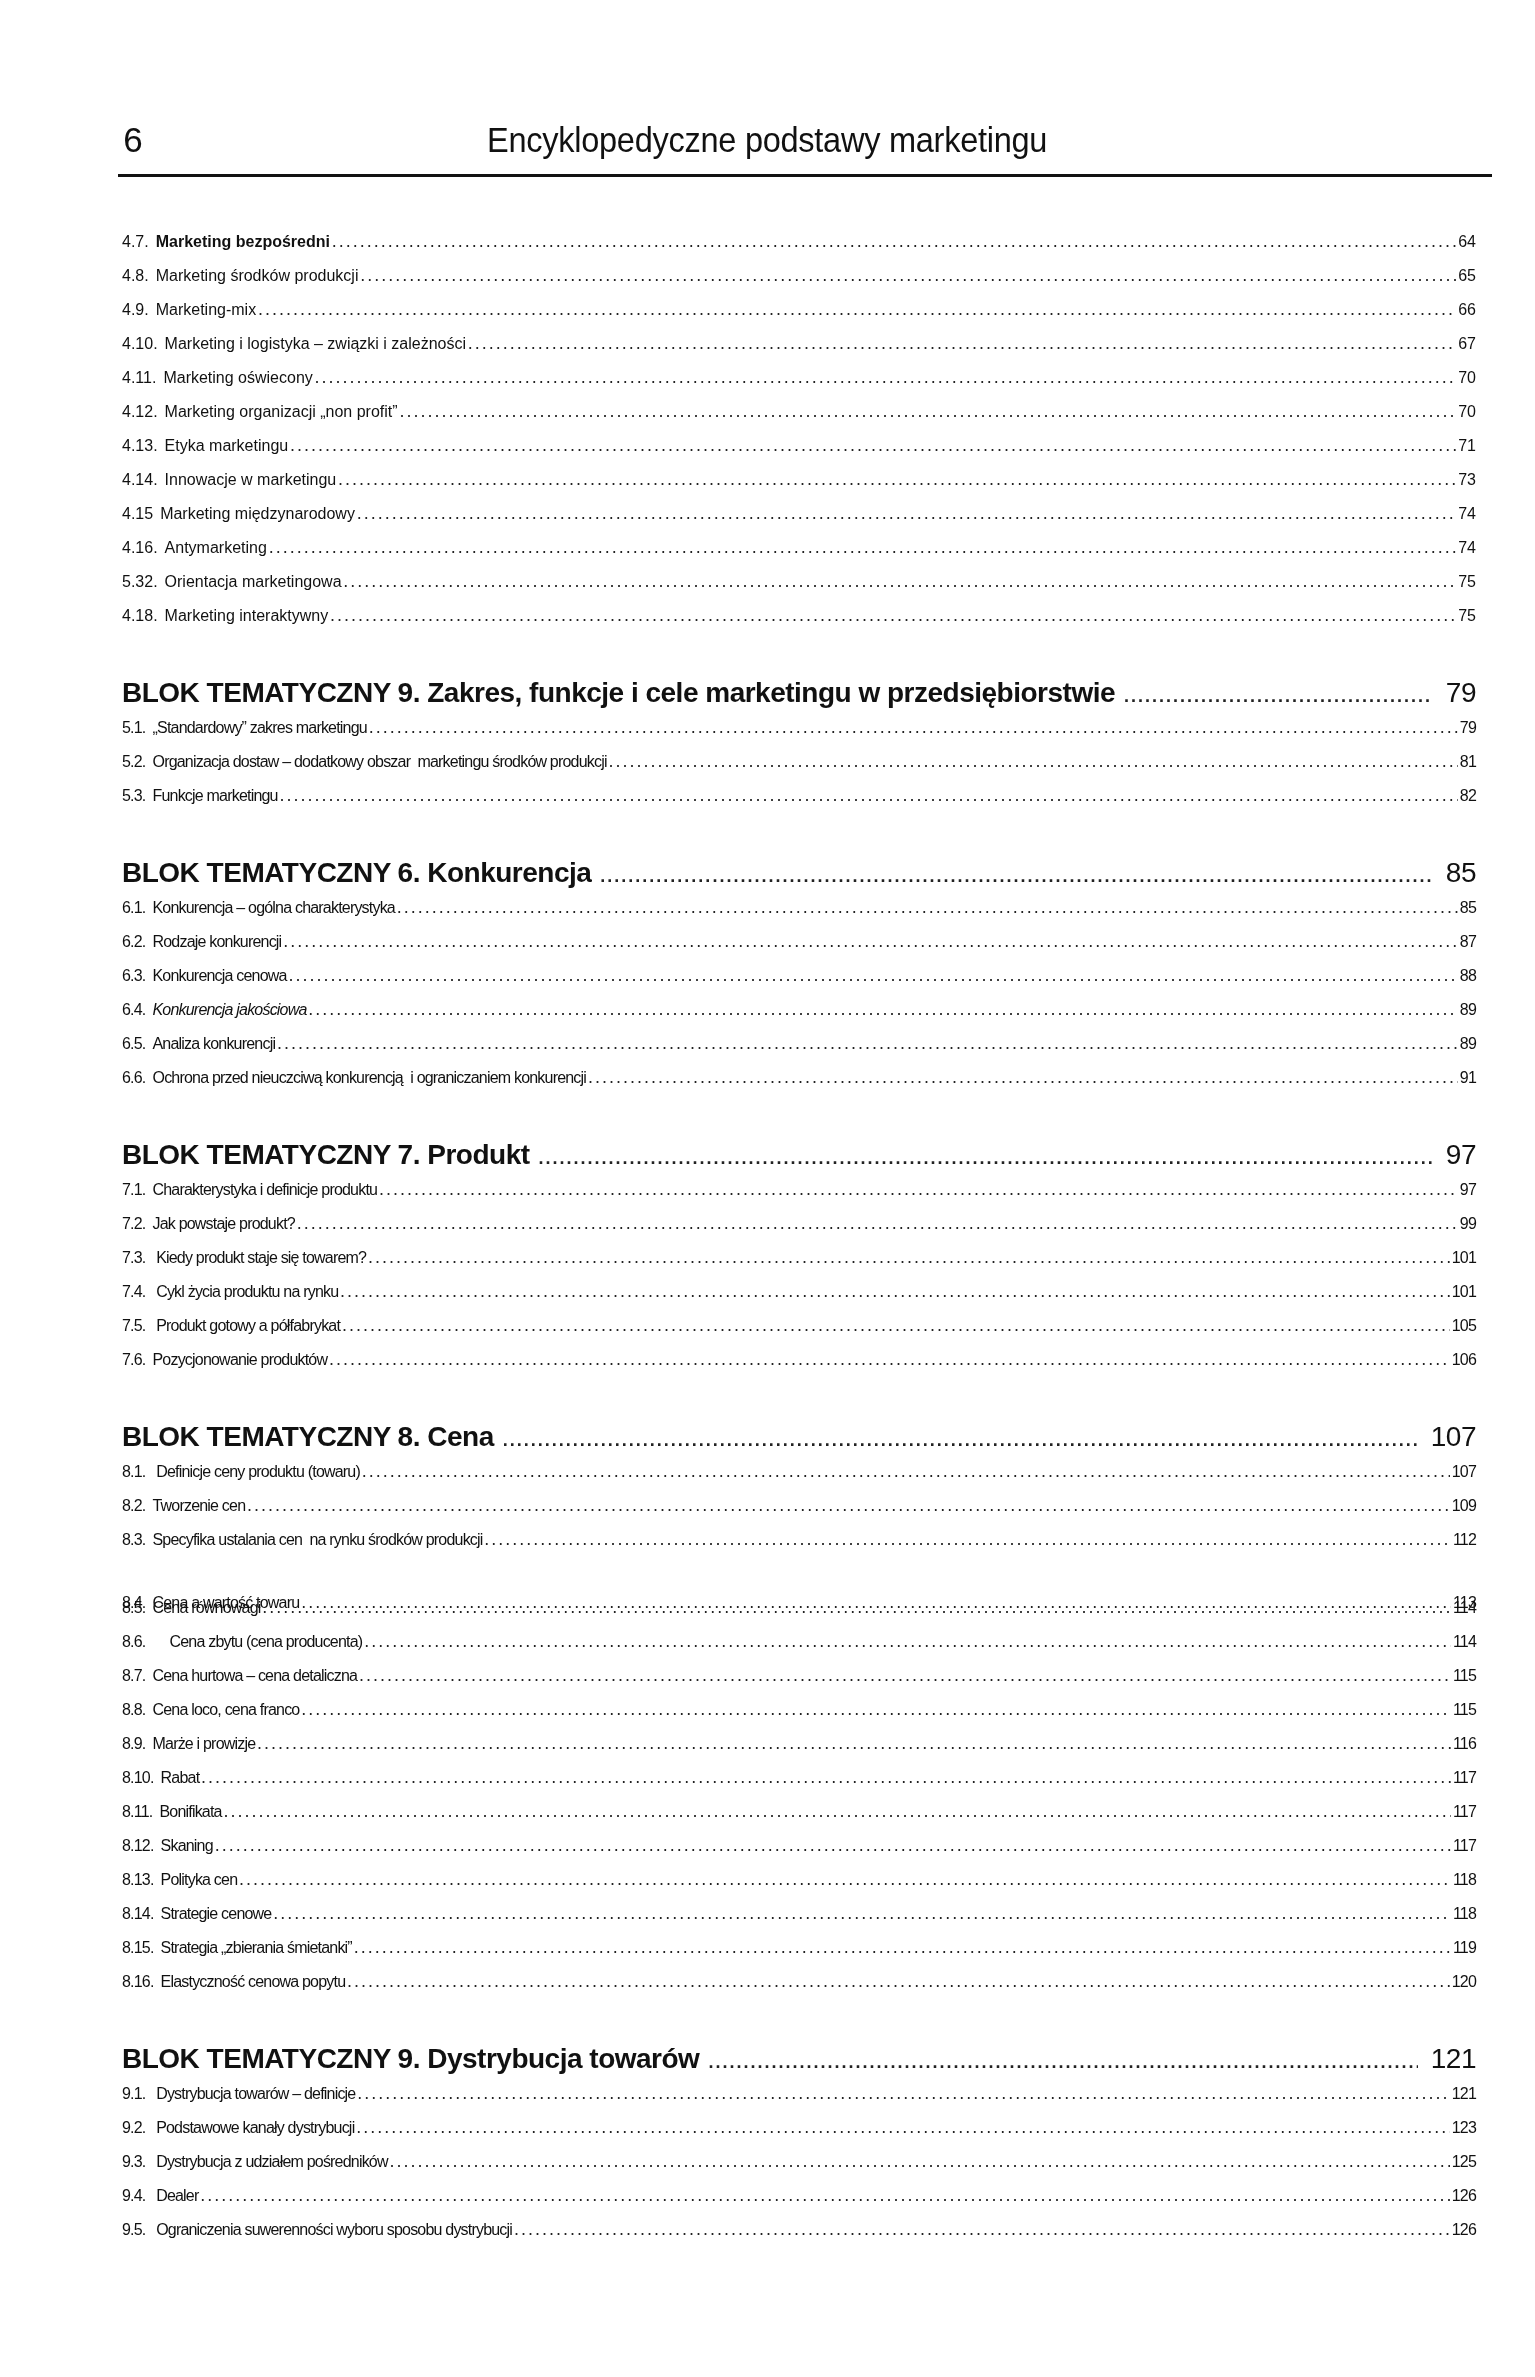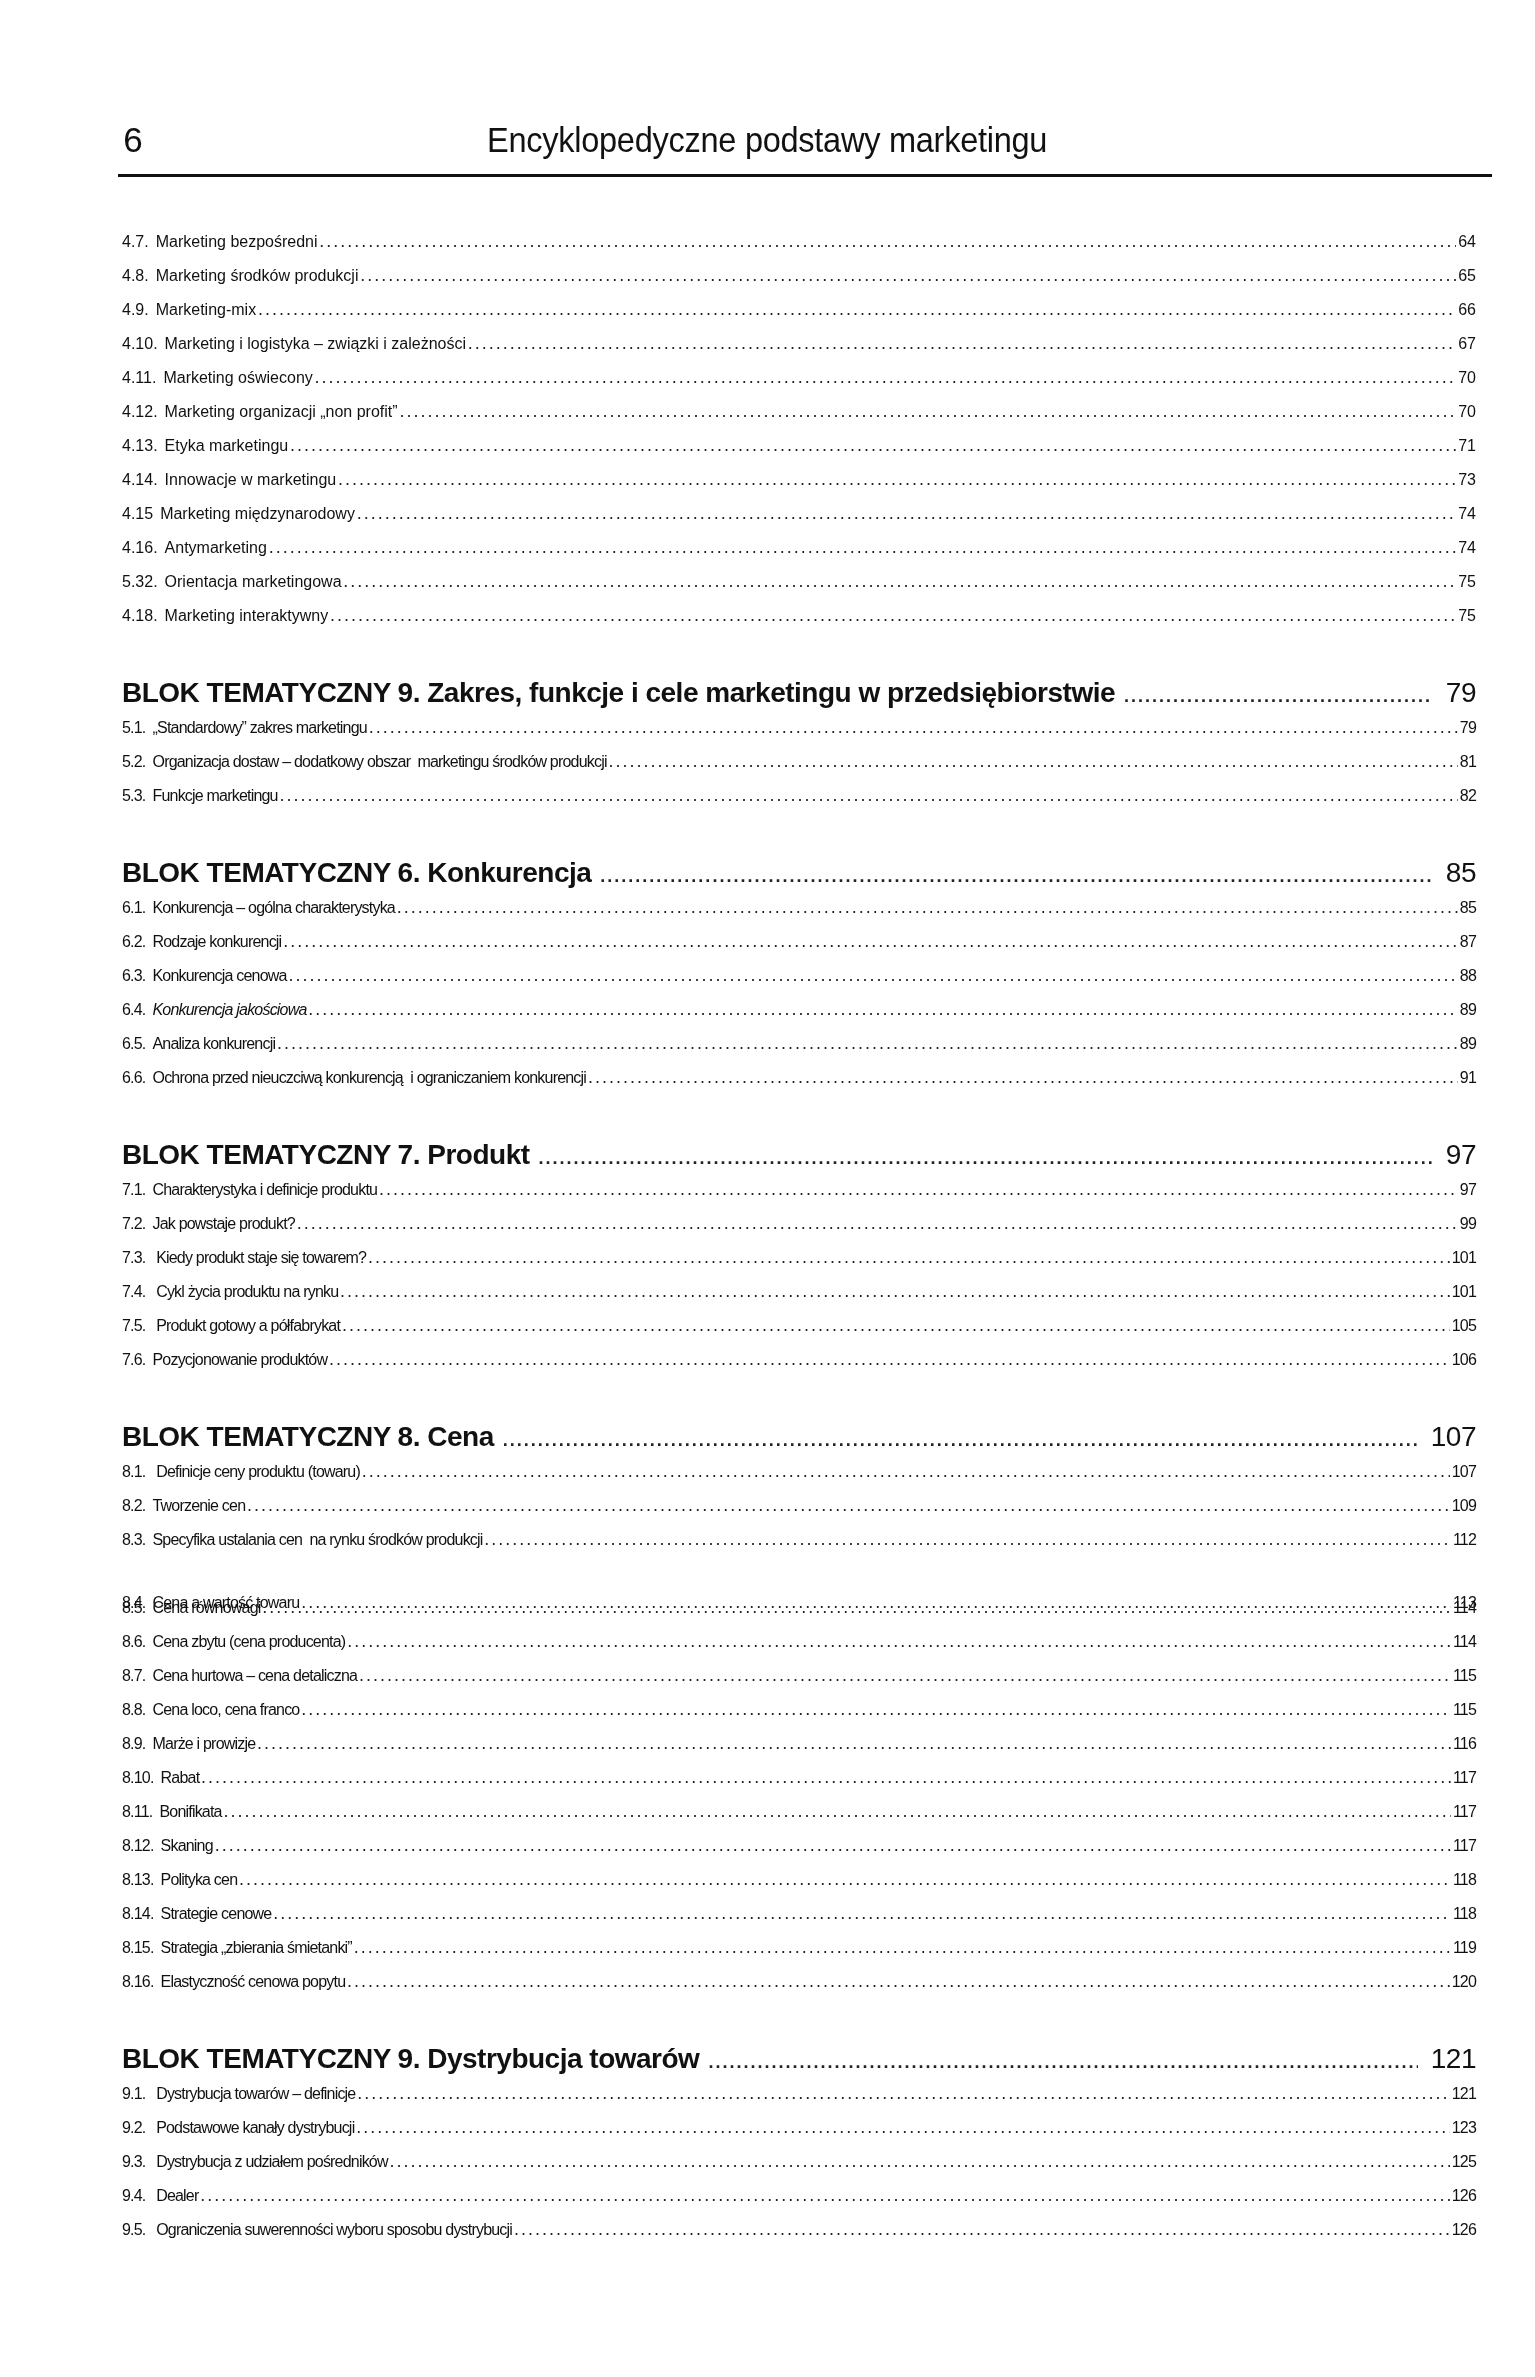--- a/index.html
+++ b/index.html
@@ -29,21 +29,21 @@
 <div class="page-header">
   <span class="page-number">6</span>
   <span class="running-title">Encyklopedyczne podstawy marketingu</span>
   <div class="header-rule"></div>
 </div>
 
 <div class="toc" id="toc">
     <div class="block">
       <div class="row">
         <span class="num">4.7.</span>
-        <span class="title" style="white-space: pre;">Marketing bezpośredni</span>
+        <span class="title" style="white-space: pre; font-weight: bold;">Marketing bezpośredni</span>
         <span class="leader"></span>
         <span class="page">64</span>
       </div>
       <div class="row">
         <span class="num">4.8.</span>
         <span class="title" style="white-space: pre;">Marketing środków produkcji</span>
         <span class="leader"></span>
         <span class="page">65</span>
       </div>
       <div class="row">
@@ -249,21 +249,21 @@
         <span class="page">113</span>
       </div>
       <div class="row condensed">
         <span class="num">8.5.</span>
         <span class="title" style="white-space: pre;">Cena równowagi</span>
         <span class="leader"></span>
         <span class="page">114</span>
       </div>
       <div class="row condensed">
         <span class="num">8.6.</span>
-        <span class="title" style="white-space: pre;">Cena zbytu (cena producenta)</span>
+        <span class="title" style="white-space: pre; margin-left: 17px;">Cena zbytu (cena producenta)</span>
         <span class="leader"></span>
         <span class="page">114</span>
       </div>
       <div class="row condensed">
         <span class="num">8.7.</span>
         <span class="title" style="white-space: pre;">Cena hurtowa – cena detaliczna</span>
         <span class="leader"></span>
         <span class="page">115</span>
       </div>
       <div class="row condensed">

